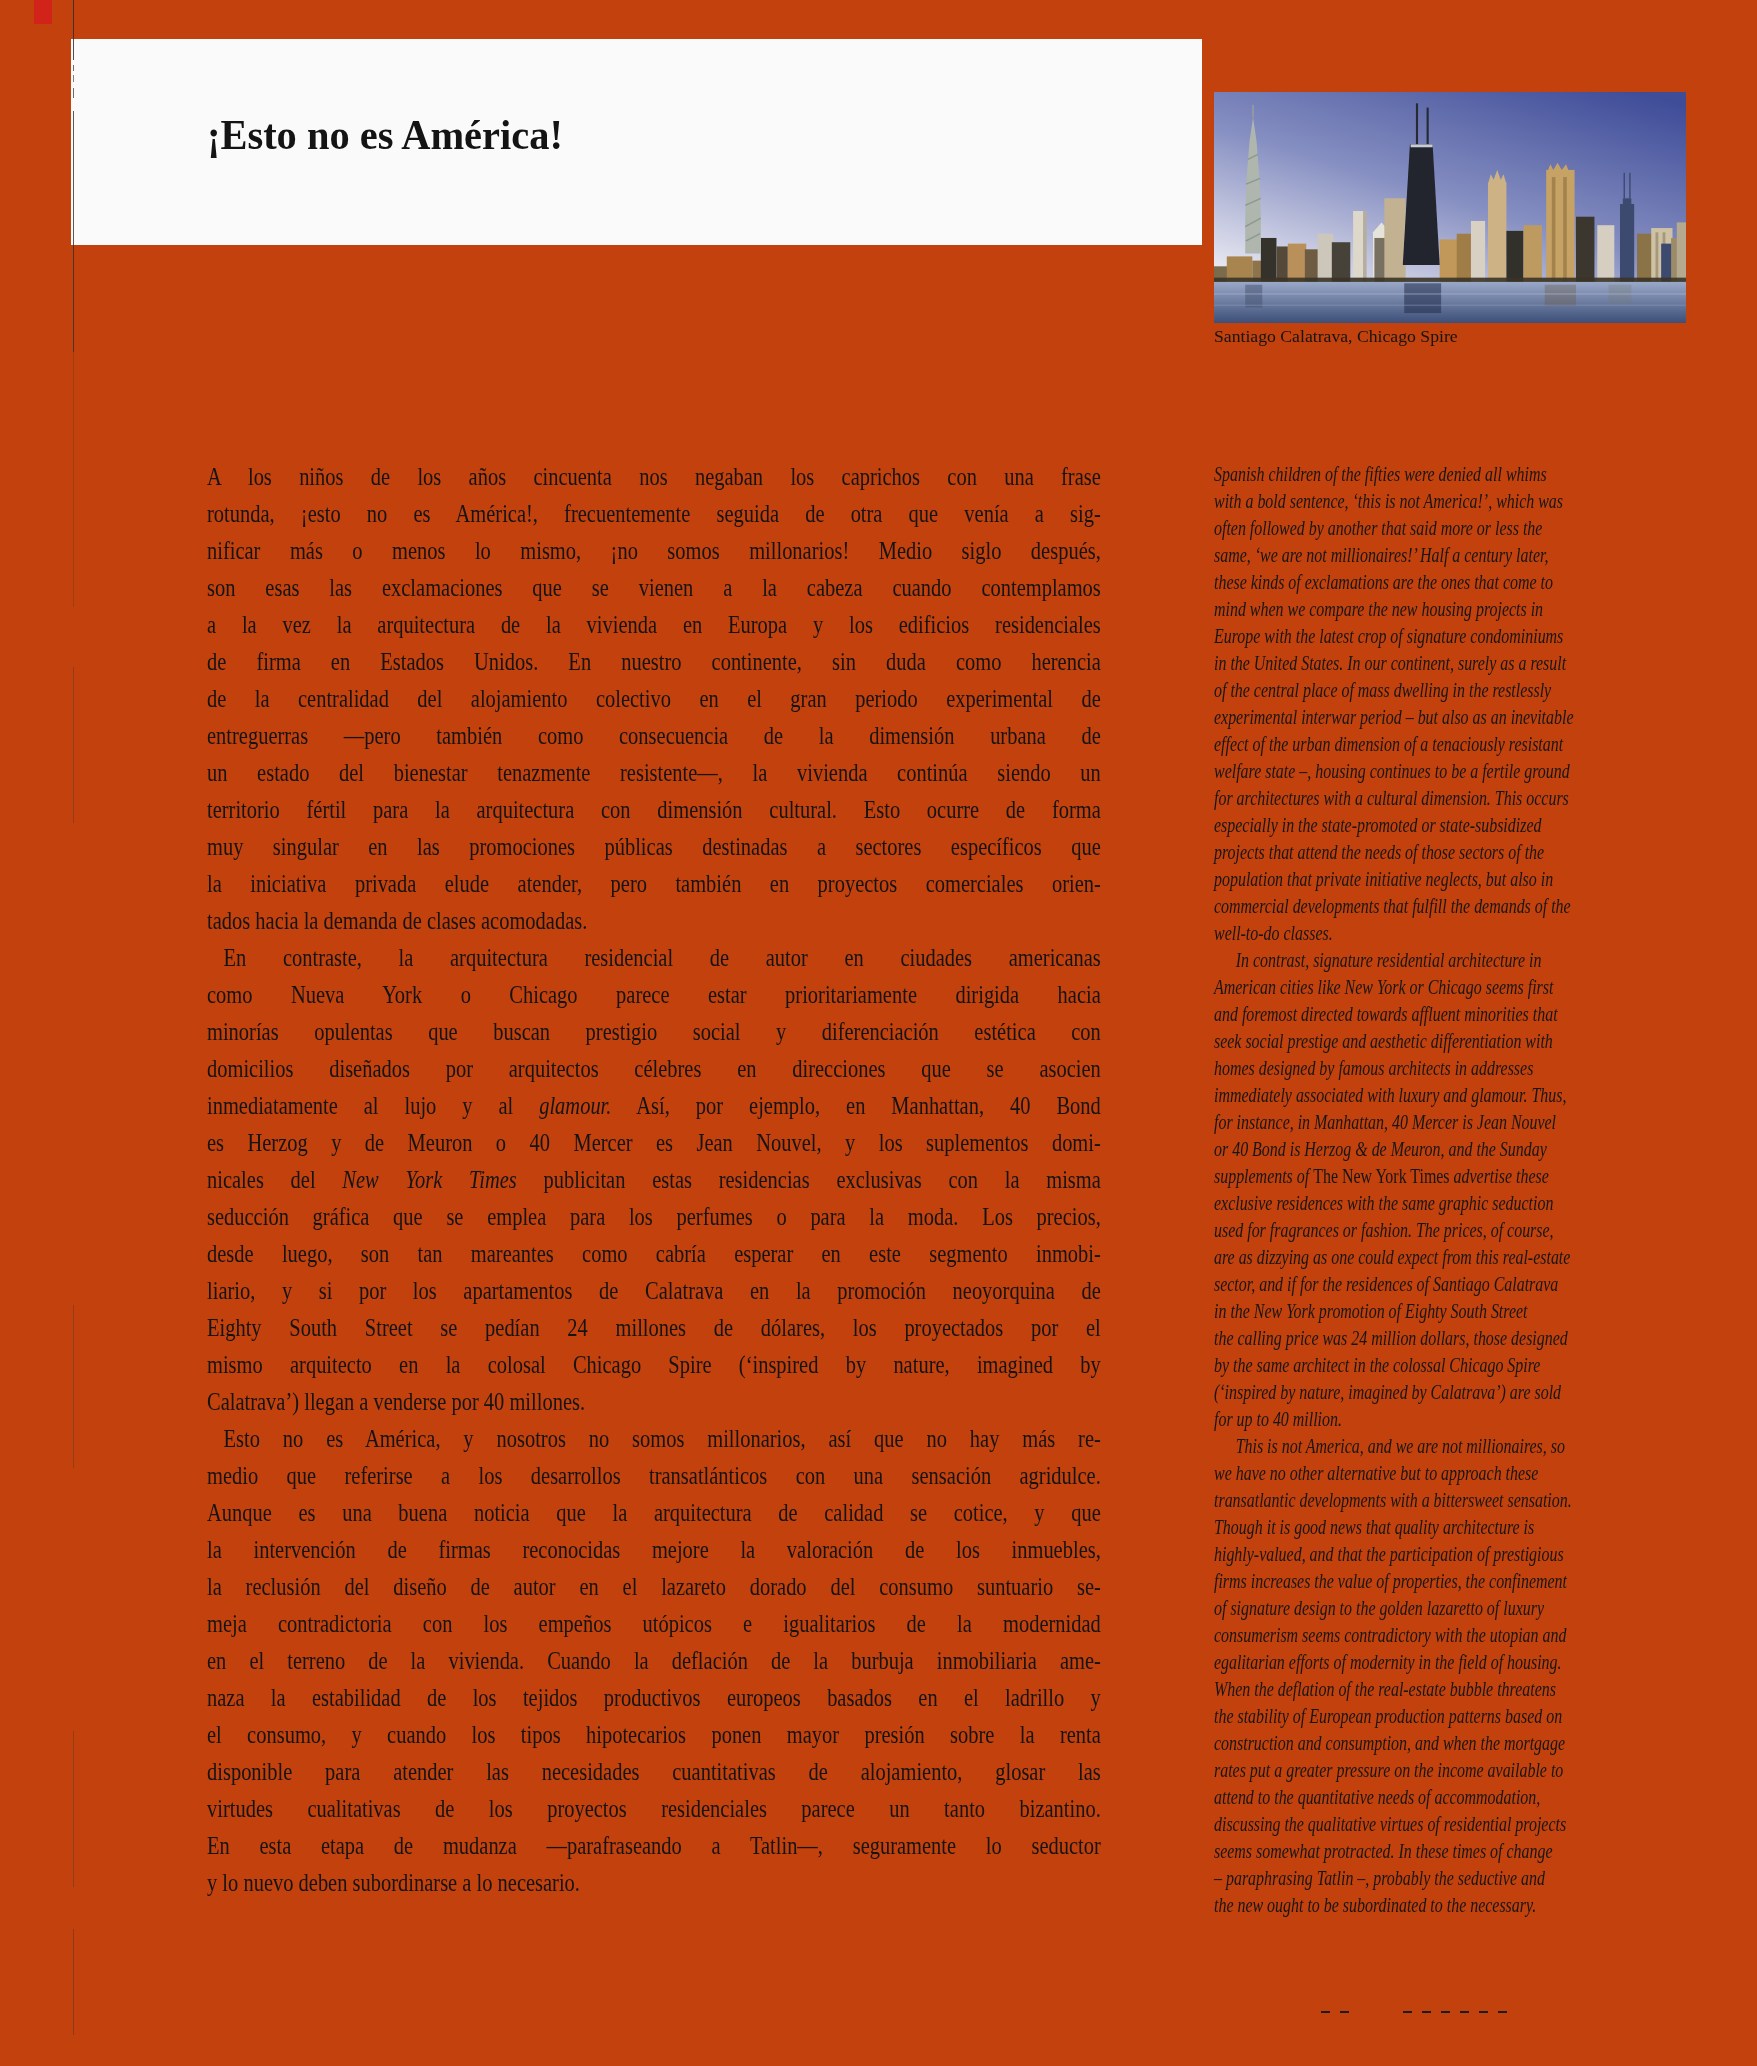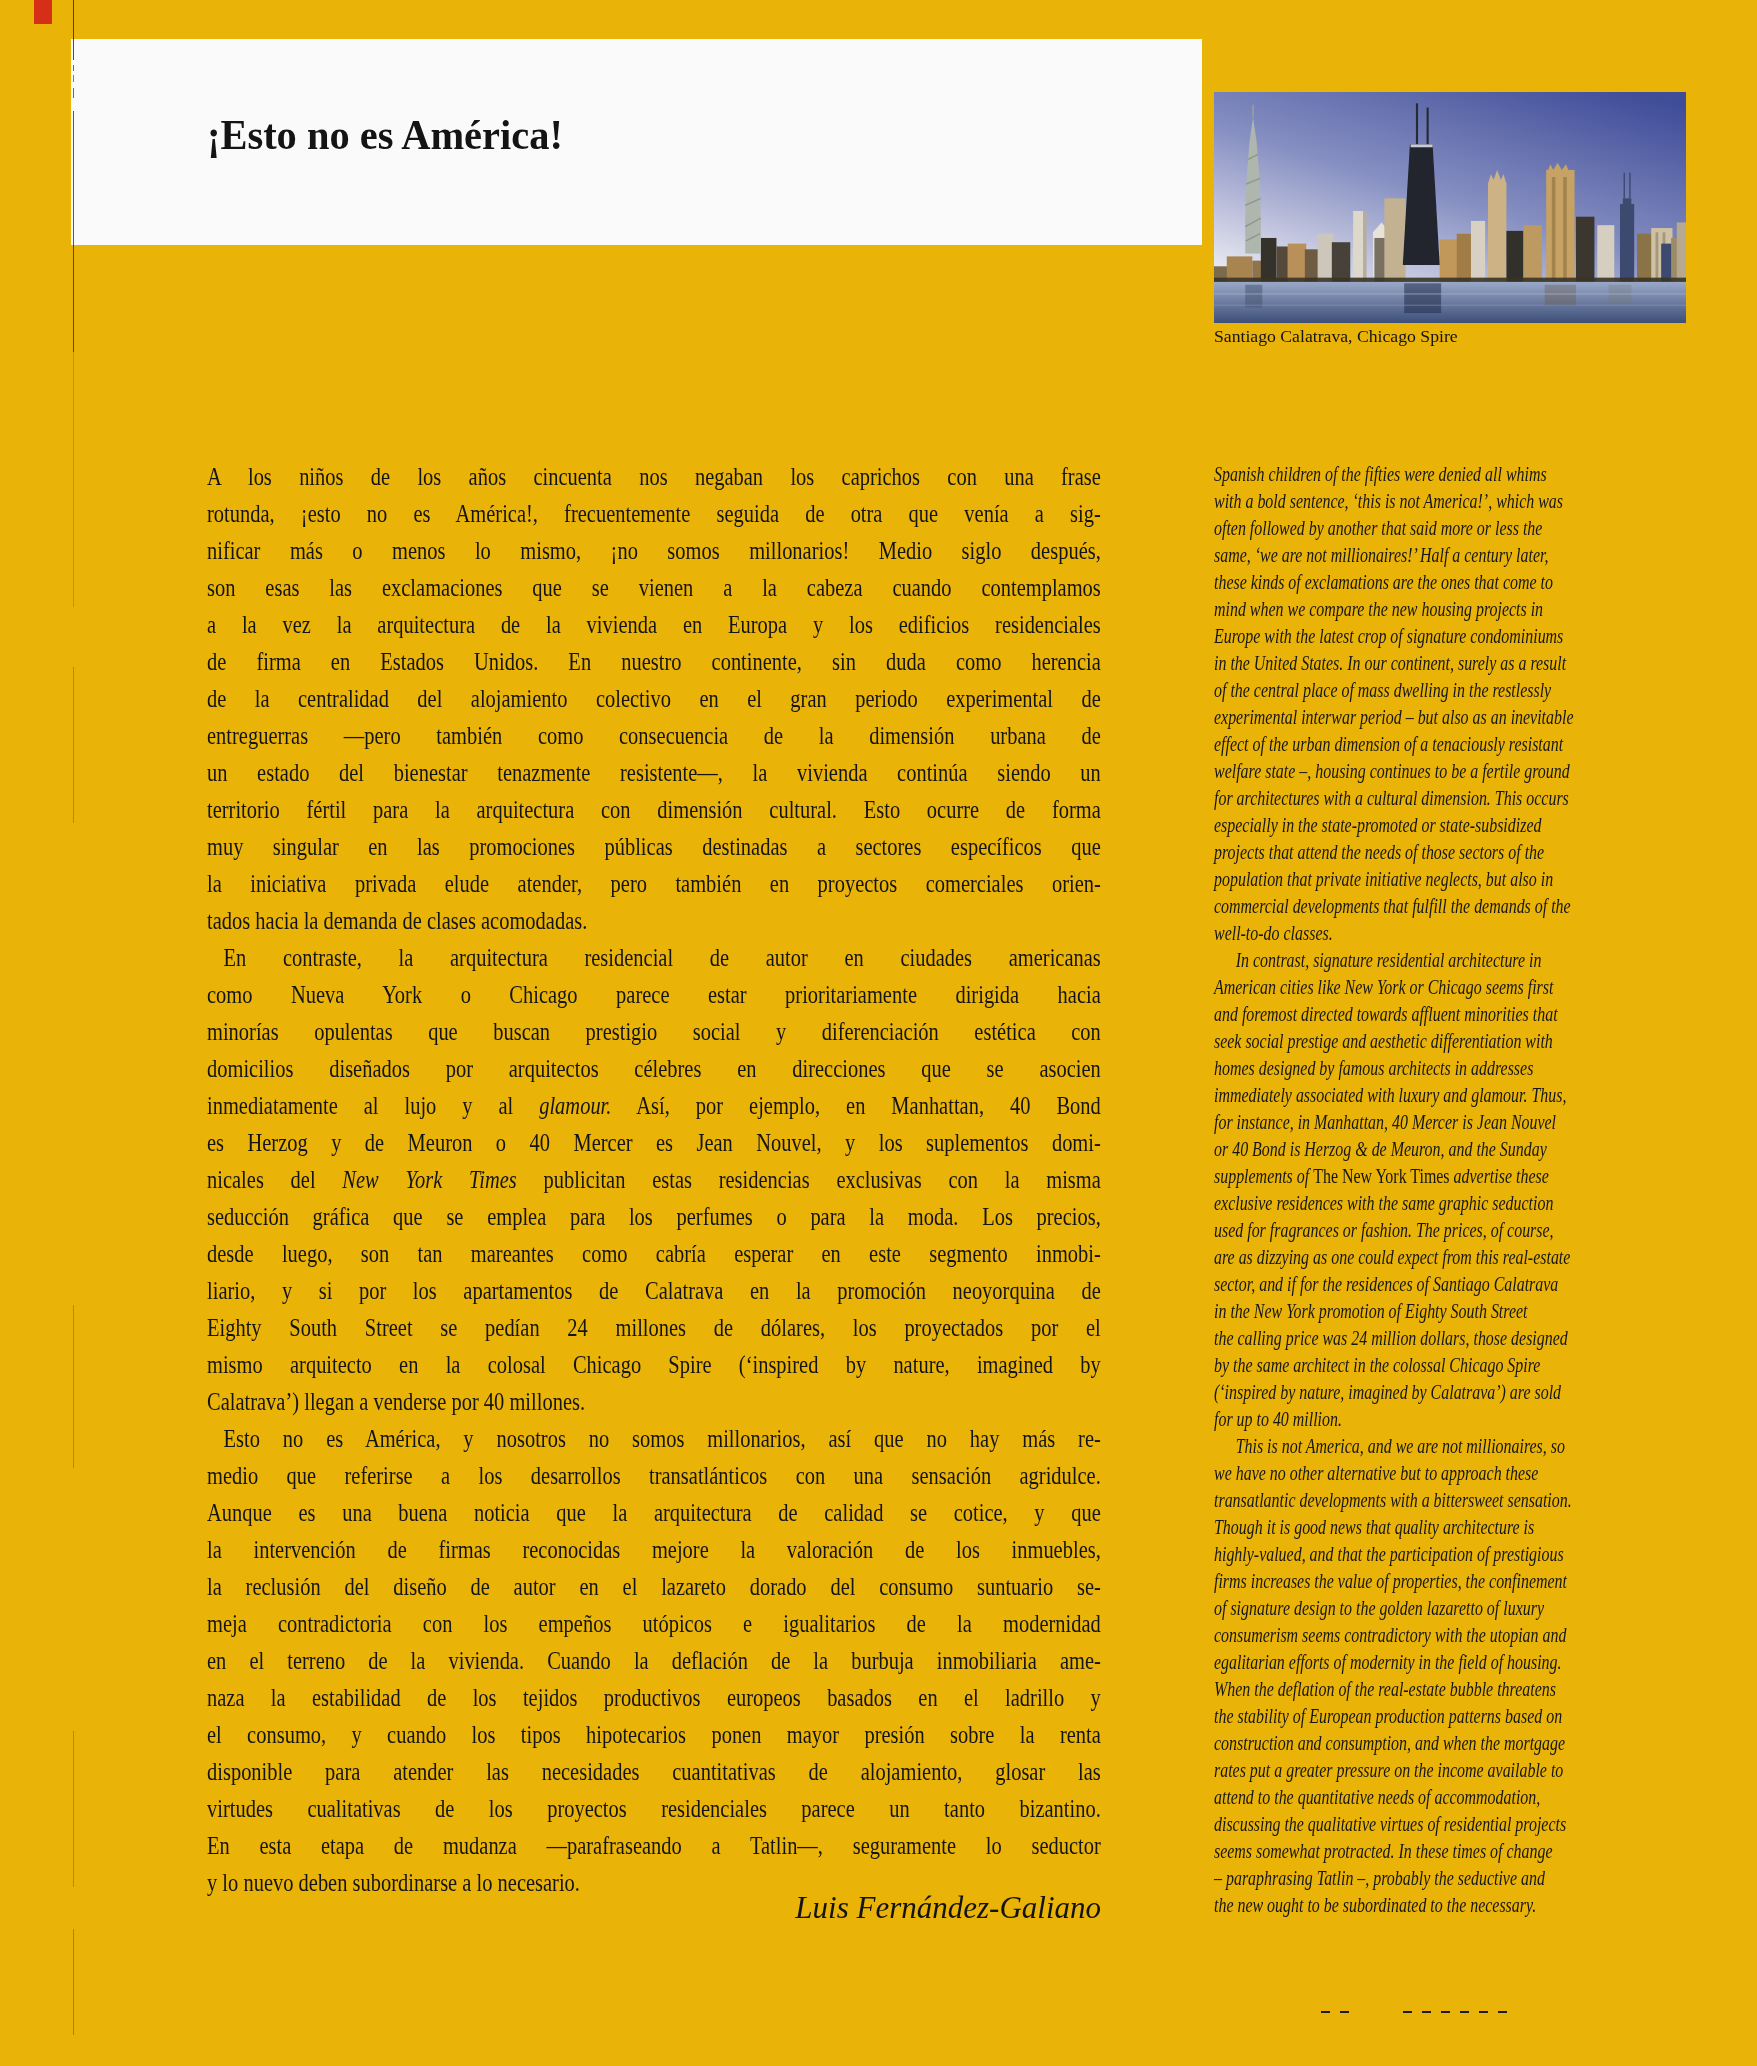--- a/index.html
+++ b/index.html
@@ -1,16 +1,16 @@
 <!DOCTYPE html>
 <html style="font-size:11.3px"><head>
 <meta charset="utf-8">
 <style>
   html,body{margin:0;padding:0;background:#ffffff;}
-  #page{position:relative;width:1758px;height:2066px;background:#eab308;overflow:hidden;
+  #page{position:relative;width:1758px;height:2066px;background:#c2410c;overflow:hidden;
         font-family:"Liberation Serif","DejaVu Serif",serif;color:#151515;}
 
   .titlebg{position:absolute;left:71px;top:39px;width:1131px;height:206px;background:#fafafa;}
 
   .page-title{position:absolute;left:207px;top:84px;font-weight:bold;font-size:43px;line-height:1;
               color:#141414;transform:scaleX(0.94);transform-origin:0 0;white-space:nowrap;}
 
   .photo{position:absolute;left:1214px;top:92px;width:472px;height:231px;}
   .photo-caption{position:absolute;left:1214px;top:326px;font-size:17.7px;color:#151515;white-space:nowrap;text-align:right;}
 
@@ -236,18 +236,17 @@
       <div class="tline"><span>the stability of European production patterns based on</span></div>
       <div class="tline"><span>construction and consumption, and when the mortgage</span></div>
       <div class="tline"><span>rates put a greater pressure on the income available to</span></div>
       <div class="tline"><span>attend to the quantitative needs of accommodation,</span></div>
       <div class="tline"><span>discussing the qualitative virtues of residential projects</span></div>
       <div class="tline"><span>seems somewhat protracted. In these times of change</span></div>
       <div class="tline"><span>– paraphrasing Tatlin –, probably the seductive and</span></div>
       <div class="tline end"><span>the new ought to be subordinated to the necessary.</span></div>
     </div>
 
-  <div class="signature">Luis Fernández-Galiano</div>
 
   <div class="footmarks fm1"></div>
   <div class="footmarks fm2"></div>
 </div>
 
 
 </body></html>

